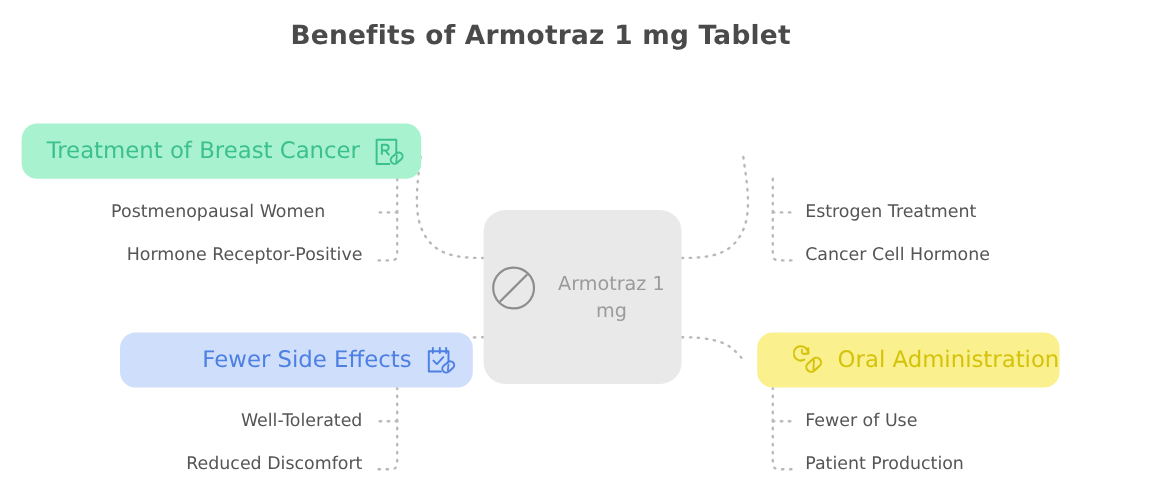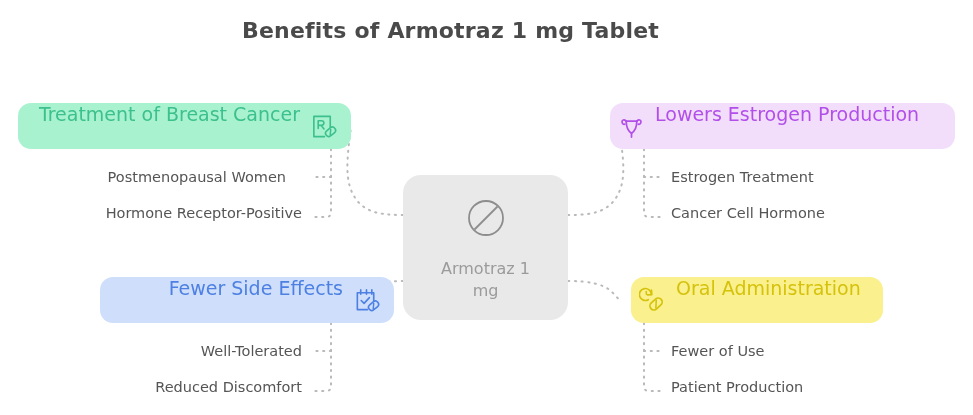--- a/index.html
+++ b/index.html
@@ -45,39 +45,39 @@
   
   #center-node {
     position: absolute;
     left: 403px;
     top: 175px;
     width: 165px;
     height: 145px;
     background: #e9e9e9;
     border-radius: 18px;
     display: flex;
-    flex-direction: column;
     align-items: center;
     justify-content: center;
   }
   #center-node .tablet-icon { margin-bottom: 12px; }
   #center-label {
     font-size: 16px;
     color: #9b9b9b;
     text-align: center;
     line-height: 1.35;
     max-width: 115px;
   }
   
   .branch {
     position: absolute;
     display: flex;
+    align-items: center;
     height: 46px;
     border-radius: 13px;
-    padding: 0 8px;
+    padding: 0 30px;
     gap: 10px;
     white-space: nowrap;
   }
   .branch .b-label {
     font-size: 19px;
     font-weight: 500;
   }
   .branch .b-icon {
     display: flex;
     align-items: center;
@@ -150,35 +150,23 @@
     <span class="b-label" style="color:#3cc08d;">Treatment of Breast Cancer</span>
     <span class="b-icon">
       <svg width="27" height="27" viewBox="0 0 28 28" xmlns="http://www.w3.org/2000/svg">
         <path d="M4 3.5 H21 V15 M4 3.5 V24.5 H15" fill="none" stroke="#3cc08d" stroke-width="1.7" stroke-linecap="round" stroke-linejoin="round"></path>
         <path d="M8.5 8 V16 M8.5 8 H12 a2.4 2.4 0 0 1 0 4.8 H8.5 M11.5 12.8 L14.5 16.5" fill="none" stroke="#3cc08d" stroke-width="1.7" stroke-linecap="round" stroke-linejoin="round"></path>
         <rect x="15.6" y="16.2" width="11.4" height="6.6" rx="3.3" fill="none" stroke="#3cc08d" stroke-width="1.7" transform="rotate(-40 21.3 19.5)"></rect>
         <line x1="19" y1="22" x2="23.5" y2="17.5" stroke="#3cc08d" stroke-width="1.5" transform="rotate(-40 21.3 19.8)"></line>
       </svg>
     </span>
   </div>
-  <div class="sub-item sub-left" style="right:687px; top:169px;">Postmenopausal Women</div>
+  <div class="sub-item sub-left" style="right:702px; top:169px;">Postmenopausal Women</div>
   <div class="sub-item sub-left" style="right:671px; top:205px;">Hormone Receptor-Positive</div>
 
-  <div class="branch" id="branch-1" style="background:#f2defb;">
-    <span class="b-icon">
-      <svg width="27" height="27" viewBox="0 0 28 28" xmlns="http://www.w3.org/2000/svg">
-        <path d="M8.5 8.5 C8.5 15 11 19 14 21 C17 19 19.5 15 19.5 8.5" fill="none" stroke="#b24fe9" stroke-width="1.8" stroke-linecap="round" stroke-linejoin="round"></path>
-        <path d="M8.5 8.5 C6.5 6.5 4.2 7 4.2 9.2 C4.2 11 5.6 12 7 11.6" fill="none" stroke="#b24fe9" stroke-width="1.8" stroke-linecap="round"></path>
-        <path d="M19.5 8.5 C21.5 6.5 23.8 7 23.8 9.2 C23.8 11 22.4 12 21 11.6" fill="none" stroke="#b24fe9" stroke-width="1.8" stroke-linecap="round"></path>
-        <line x1="8.5" y1="8.5" x2="19.5" y2="8.5" stroke="#b24fe9" stroke-width="1.8" stroke-linecap="round"></line>
-        <line x1="14" y1="21" x2="14" y2="25" stroke="#b24fe9" stroke-width="1.8" stroke-linecap="round"></line>
-      </svg>
-    </span>
-    <span class="b-label" style="color:#b24fe9;">Lowers Estrogen Production</span>
-  </div>
   <div class="sub-item sub-right" style="left:671px; top:169px;">Estrogen Treatment</div>
   <div class="sub-item sub-right" style="left:671px; top:205px;">Cancer Cell Hormone</div>
 
   <div class="branch" id="branch-2" style="background:#cfdffb;">
     <span class="b-label" style="color:#4d80e2;">Fewer Side Effects</span>
     <span class="b-icon">
       <svg width="27" height="27" viewBox="0 0 28 28" xmlns="http://www.w3.org/2000/svg">
         <path d="M4.5 6 H21.5 V15 M4.5 6 V23.5 H15" fill="none" stroke="#4d80e2" stroke-width="1.7" stroke-linecap="round" stroke-linejoin="round"></path>
         <line x1="8" y1="3" x2="8" y2="7.5" stroke="#4d80e2" stroke-width="1.7" stroke-linecap="round"></line>
         <line x1="14" y1="3" x2="14" y2="7.5" stroke="#4d80e2" stroke-width="1.7" stroke-linecap="round"></line>

